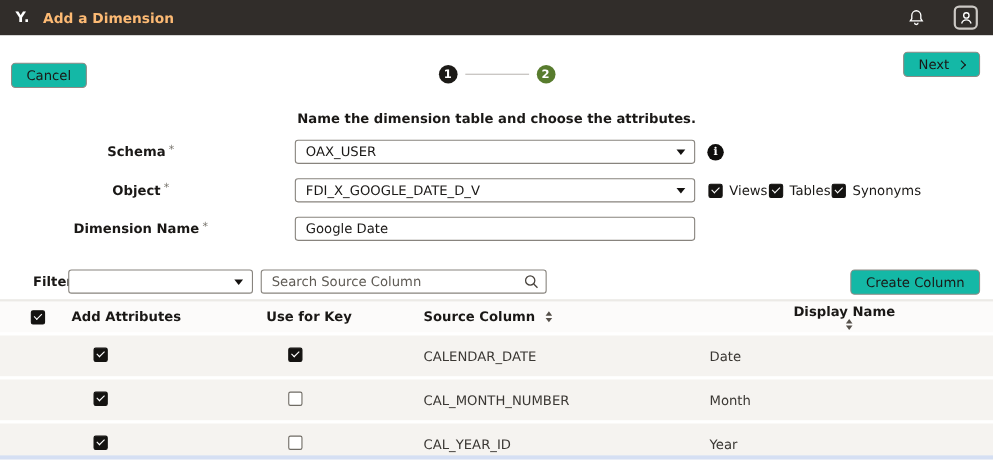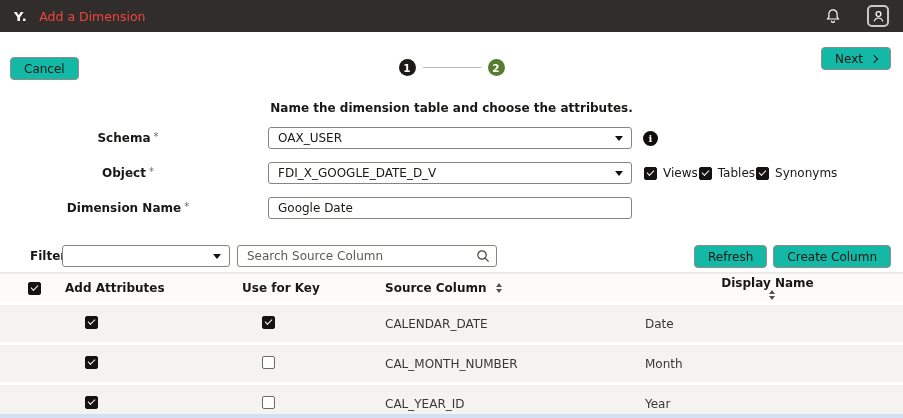--- a/index.html
+++ b/index.html
@@ -5,21 +5,21 @@
   * { box-sizing: border-box; margin: 0; padding: 0; }
   html, body { background: #ffffff; }
   body { font-family: "DejaVu Sans", "Liberation Sans", sans-serif; font-size: 12px; color: #1a1816; }
 
   .page { position: relative; width: 903px; height: 418px; background: #fff; overflow: hidden; }
 
   
   .appbar { position: absolute; top: 0; left: 0; right: 0; height: 32px; background: #312d2a;
             display: flex; align-items: center; padding: 0 14px; }
   .appbar .logo { color: #fff; font-weight: bold; font-size: 13px; margin-right: 12px; letter-spacing: .5px; }
-  .appbar .title { color: #ef4444; font-weight: normal; font-size: 12.5px; }
+  .appbar .title { color: #fdba74; font-weight: bold; font-size: 12.5px; }
   .appbar .spacer { flex: 1; }
   .appbar .bell { width: 16px; height: 16px; margin-right: 26px; cursor: pointer; }
   .avatar-box { width: 22px; height: 22px; border: 2px solid #cbc8c4; border-radius: 5px;
                 display: flex; align-items: center; justify-content: center; cursor: pointer; }
   .avatar-box svg { width: 15px; height: 15px; }
 
   
   .btn { background: #14b8a6; border: 1px solid #8f8b86; border-radius: 4px; height: 23px;
          padding: 0 13px; font-size: 12px; color: #1a1816; display: inline-flex;
          align-items: center; gap: 8px; cursor: pointer; font-family: inherit; }
@@ -179,21 +179,20 @@
       <span class="dd-arrow"></span>
     </span>
     <span class="search-wrap">
       <input class="search-input" type="text" placeholder="Search Source Column" style="">
       <svg class="search-icon" viewBox="0 0 14 14">
         <circle cx="6" cy="6" r="4.2" fill="none" stroke="#49443e" stroke-width="1.2"></circle>
         <line x1="9.2" y1="9.2" x2="12.6" y2="12.6" stroke="#49443e" stroke-width="1.2"></line>
       </svg>
     </span>
     <span class="toolbar-buttons">
-      <button class="btn">Refresh</button>
       <button class="btn">Create Column</button>
     </span>
   </div>
 
   <div class="table">
     <div class="thead">
       <div class="th c1">
         <span class="cb checked"></span>
         <span>Add Attributes</span>
       </div>

